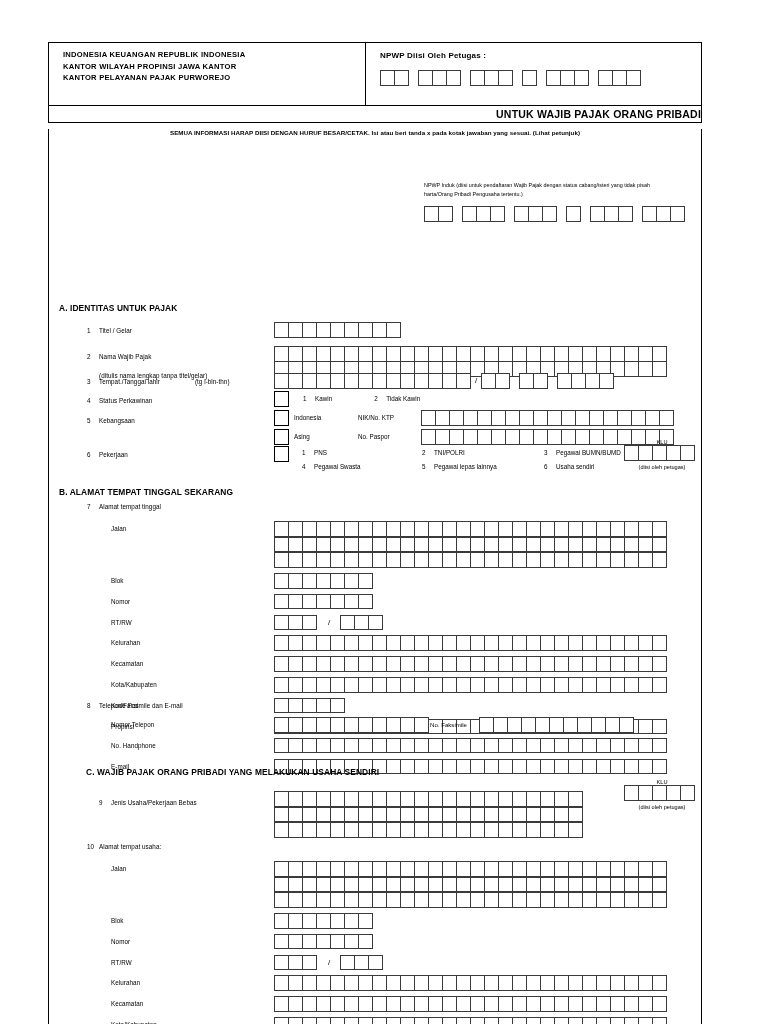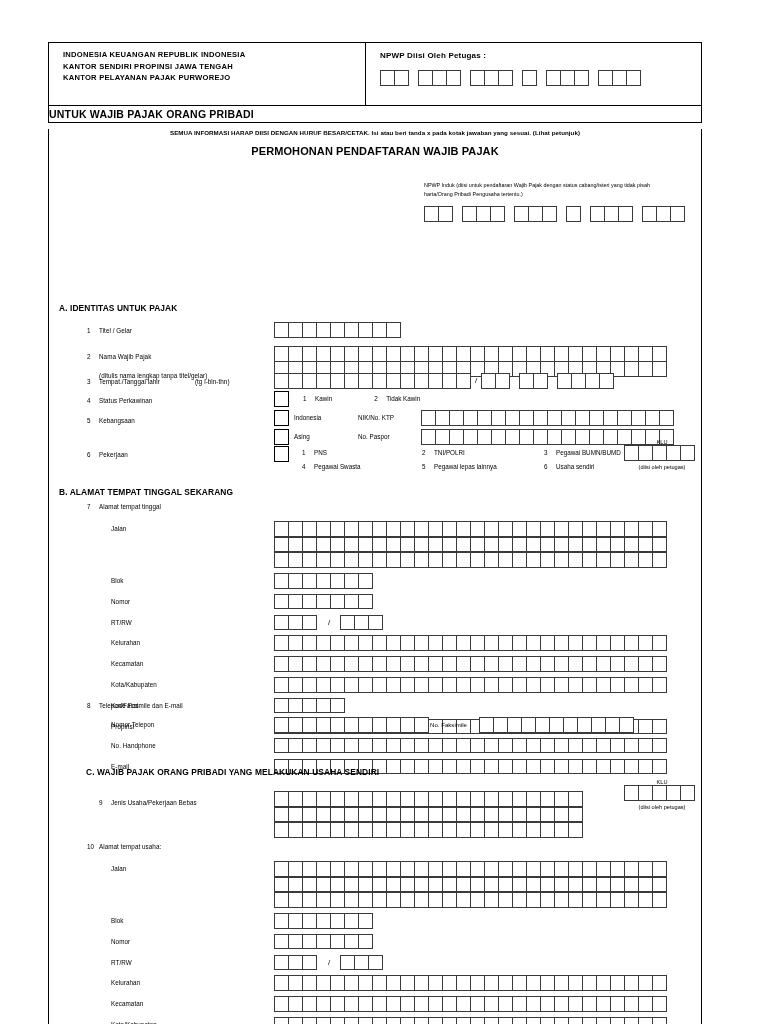--- a/index.html
+++ b/index.html
@@ -11,21 +11,21 @@
 
   
   .hdr{display:flex;border:1.6px solid #000;border-bottom:none;height:62px;}
   .hdr-left{flex:0 0 317px;border-right:1.6px solid #000;padding:6px 0 0 14px;box-sizing:border-box;}
   .hdr-left div{font-size:7.6px;font-weight:bold;letter-spacing:.25px;line-height:11.6px;}
   .hdr-right{flex:1;padding:8px 0 0 14px;box-sizing:border-box;position:relative;}
   .hdr-right .lbl{font-size:8px;font-weight:bold;letter-spacing:.2px;}
   .npwp-row{position:absolute;left:14px;top:27px;display:flex;align-items:center;}
 
   
-  .banner{border:1.6px solid #000;height:16px;display:flex;align-items:center;justify-content:flex-start;}
+  .banner{border:1.6px solid #000;height:16px;display:flex;align-items:center;justify-content:flex-end;}
   .banner span{font-size:10.5px;font-weight:bold;letter-spacing:.2px;}
 
   
   .body{border:1.6px solid #000;border-top:none;padding:0;position:relative;height:905px;box-sizing:border-box;}
   .sub1{text-align:center;font-size:6.2px;font-weight:bold;margin-top:6px;letter-spacing:.05px;}
   .sub2{text-align:center;font-size:11px;font-weight:bold;margin-top:9px;letter-spacing:.1px;}
   .indukwrap{position:absolute;left:375px;top:52px;width:275px;}
   .induk-t{font-size:5.4px;line-height:9px;}
   .induk-boxes{margin-top:7px;display:flex;align-items:center;}
 
@@ -51,21 +51,21 @@
 </style>
 </head>
 <body>
 
 <div class="page">
  <div class="frame">
 
   <div class="hdr">
     <div class="hdr-left">
       <div>INDONESIA KEUANGAN REPUBLIK INDONESIA</div>
-      <div>KANTOR SENDIRI PROPINSI JAWA TENGAH</div>
+      <div>KANTOR WILAYAH PROPINSI JAWA KANTOR</div>
       <div>KANTOR PELAYANAN PAJAK PURWOREJO</div>
     </div>
     <div class="hdr-right">
       <div class="lbl">NPWP Diisi Oleh Petugas :</div>
       <div class="npwp-row" id="npwp-officer-boxes">
             <div class="grp">
               <div class="cell"></div>
               <div class="cell"></div>
             </div>
             <div class="grp">
@@ -95,21 +95,20 @@
     </div>
   </div>
 
   <div class="banner">
     <span>UNTUK WAJIB PAJAK ORANG PRIBADI</span>
   </div>
 
   <div class="body">
 
     <div class="sub1">SEMUA INFORMASI HARAP DIISI DENGAN HURUF BESAR/CETAK. Isi atau beri tanda  x pada kotak jawaban yang sesuai. (Lihat petunjuk)</div>
-    <div class="sub2">PERMOHONAN PENDAFTARAN WAJIB PAJAK</div>
 
     <div class="indukwrap">
       <div class="induk-t">NPWP Induk (diisi untuk pendaftaran Wajib Pajak dengan status cabang/isteri yang tidak pisah</div>
       <div class="induk-t">harta/Orang Pribadi Pengusaha tertentu.)</div>
       <div class="induk-boxes" id="npwp-induk-boxes">
             <div class="grp">
               <div class="cell"></div>
               <div class="cell"></div>
             </div>
             <div class="grp">

